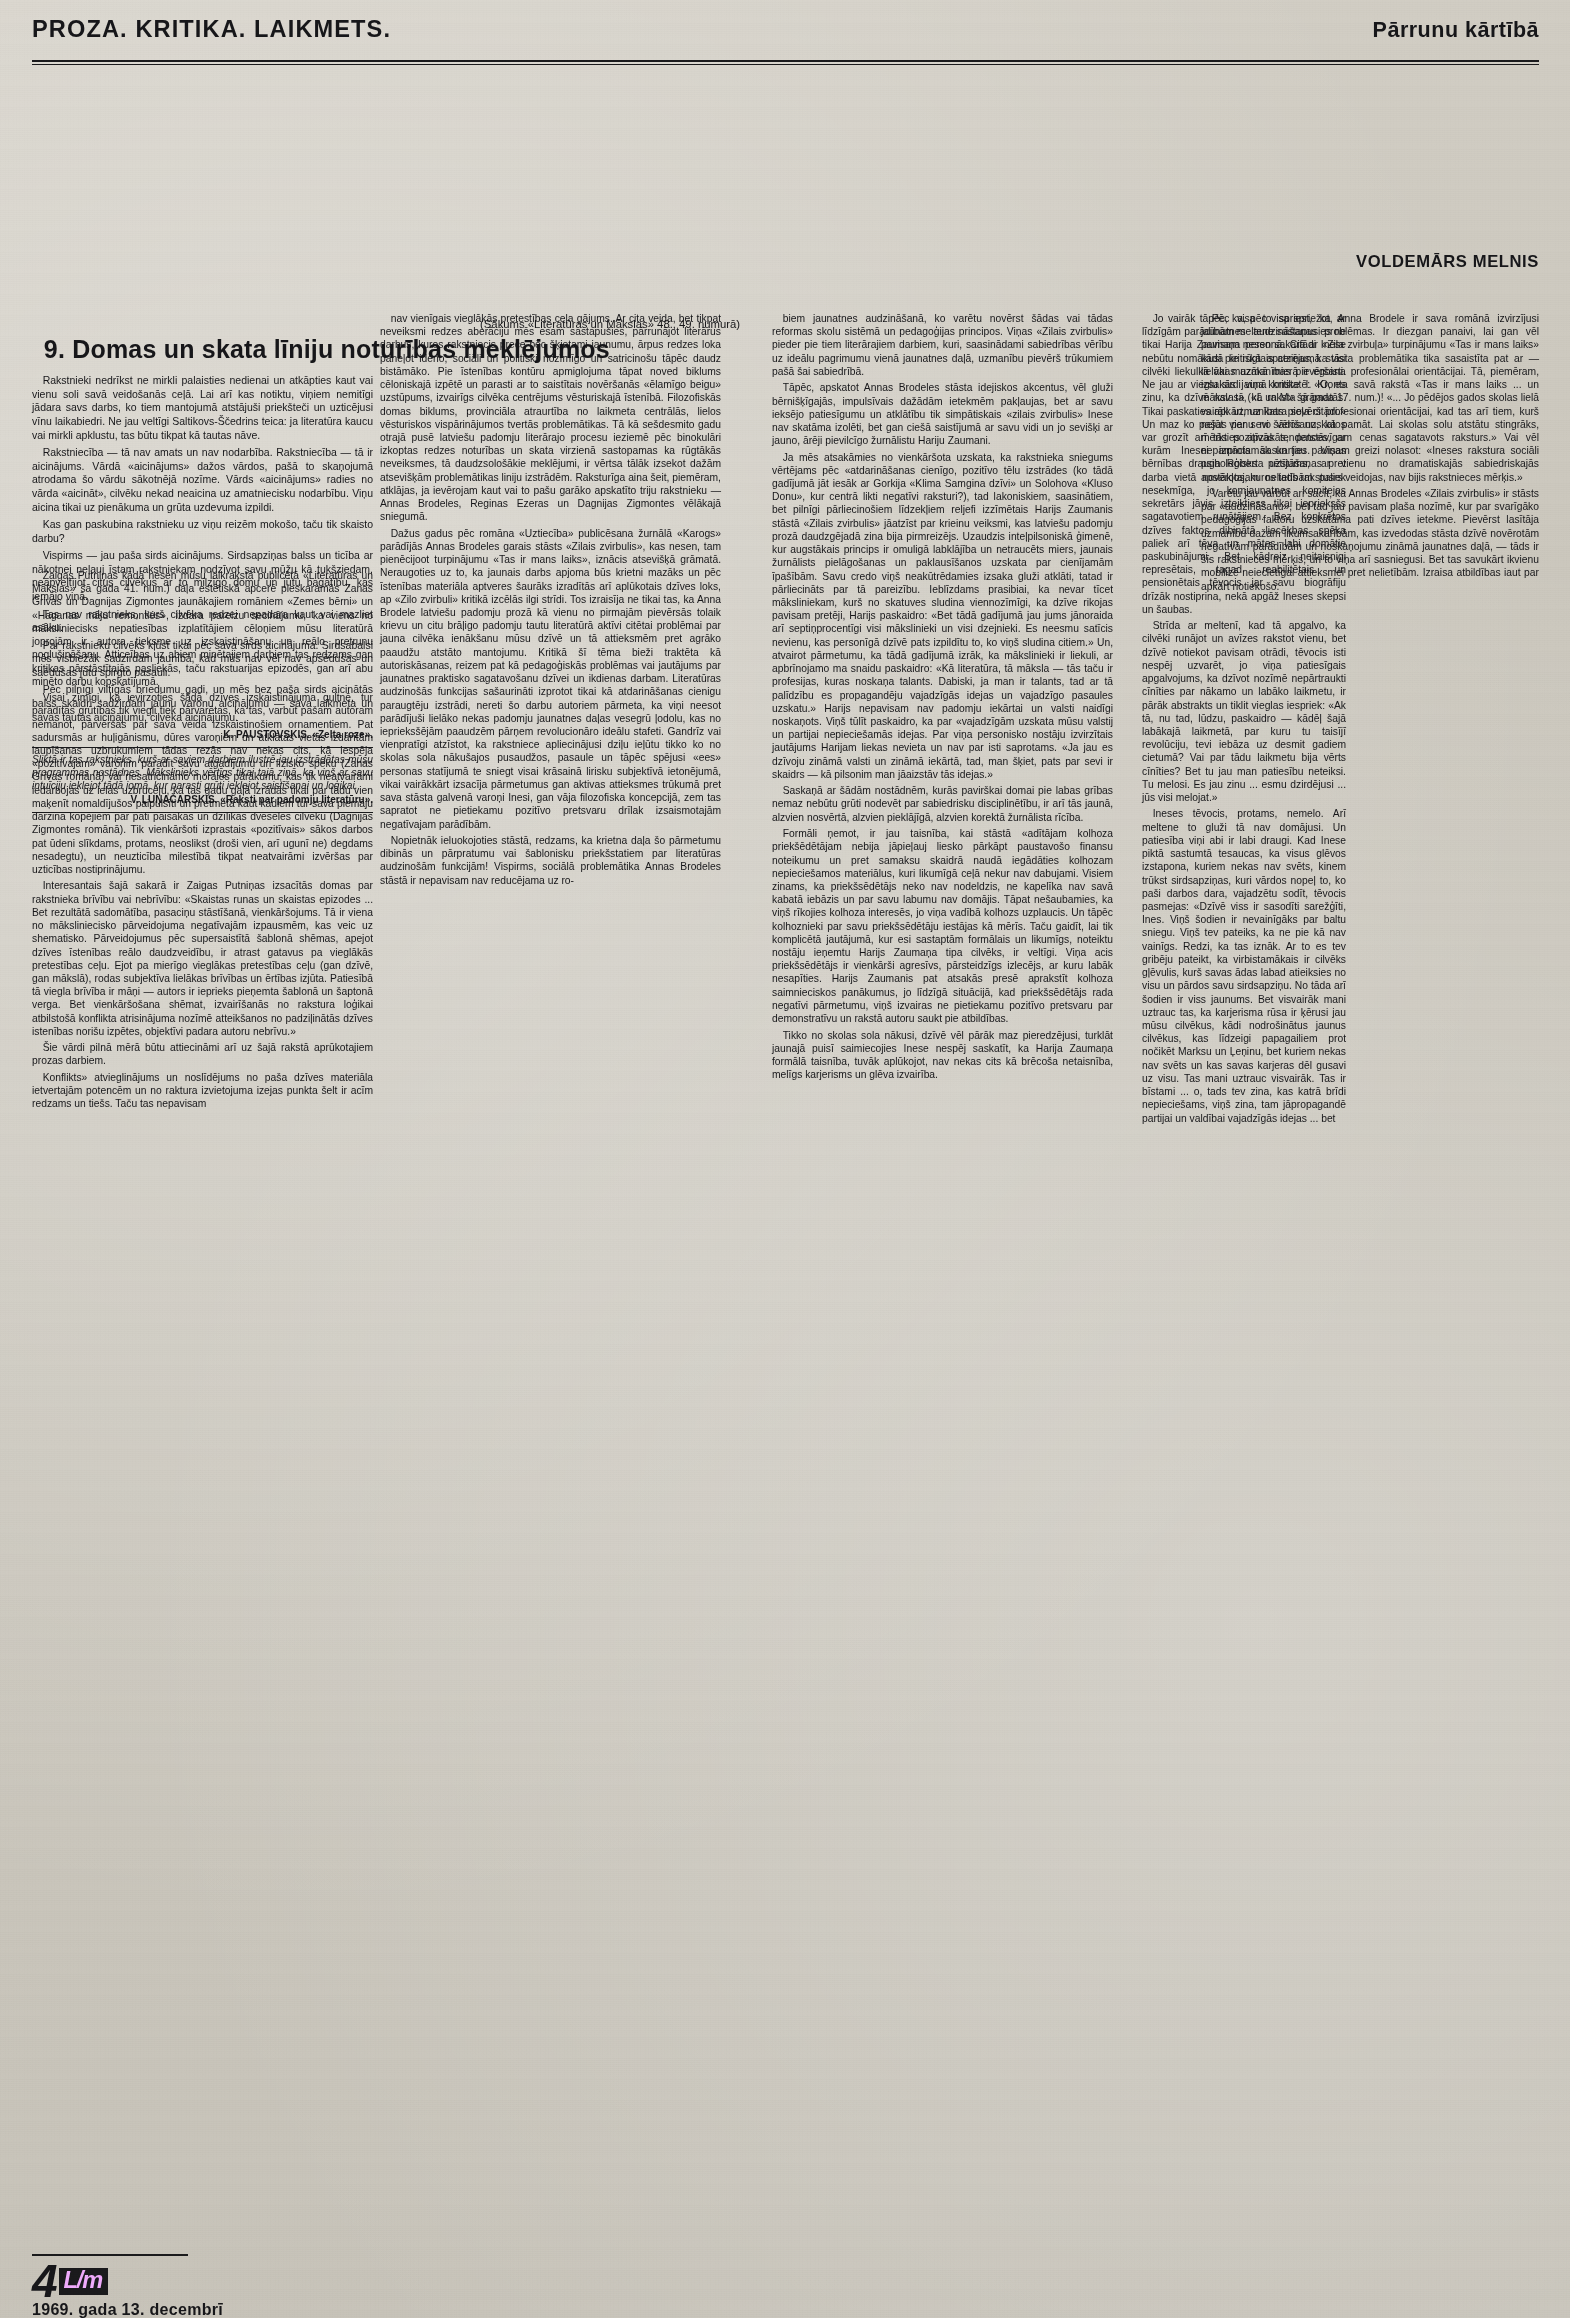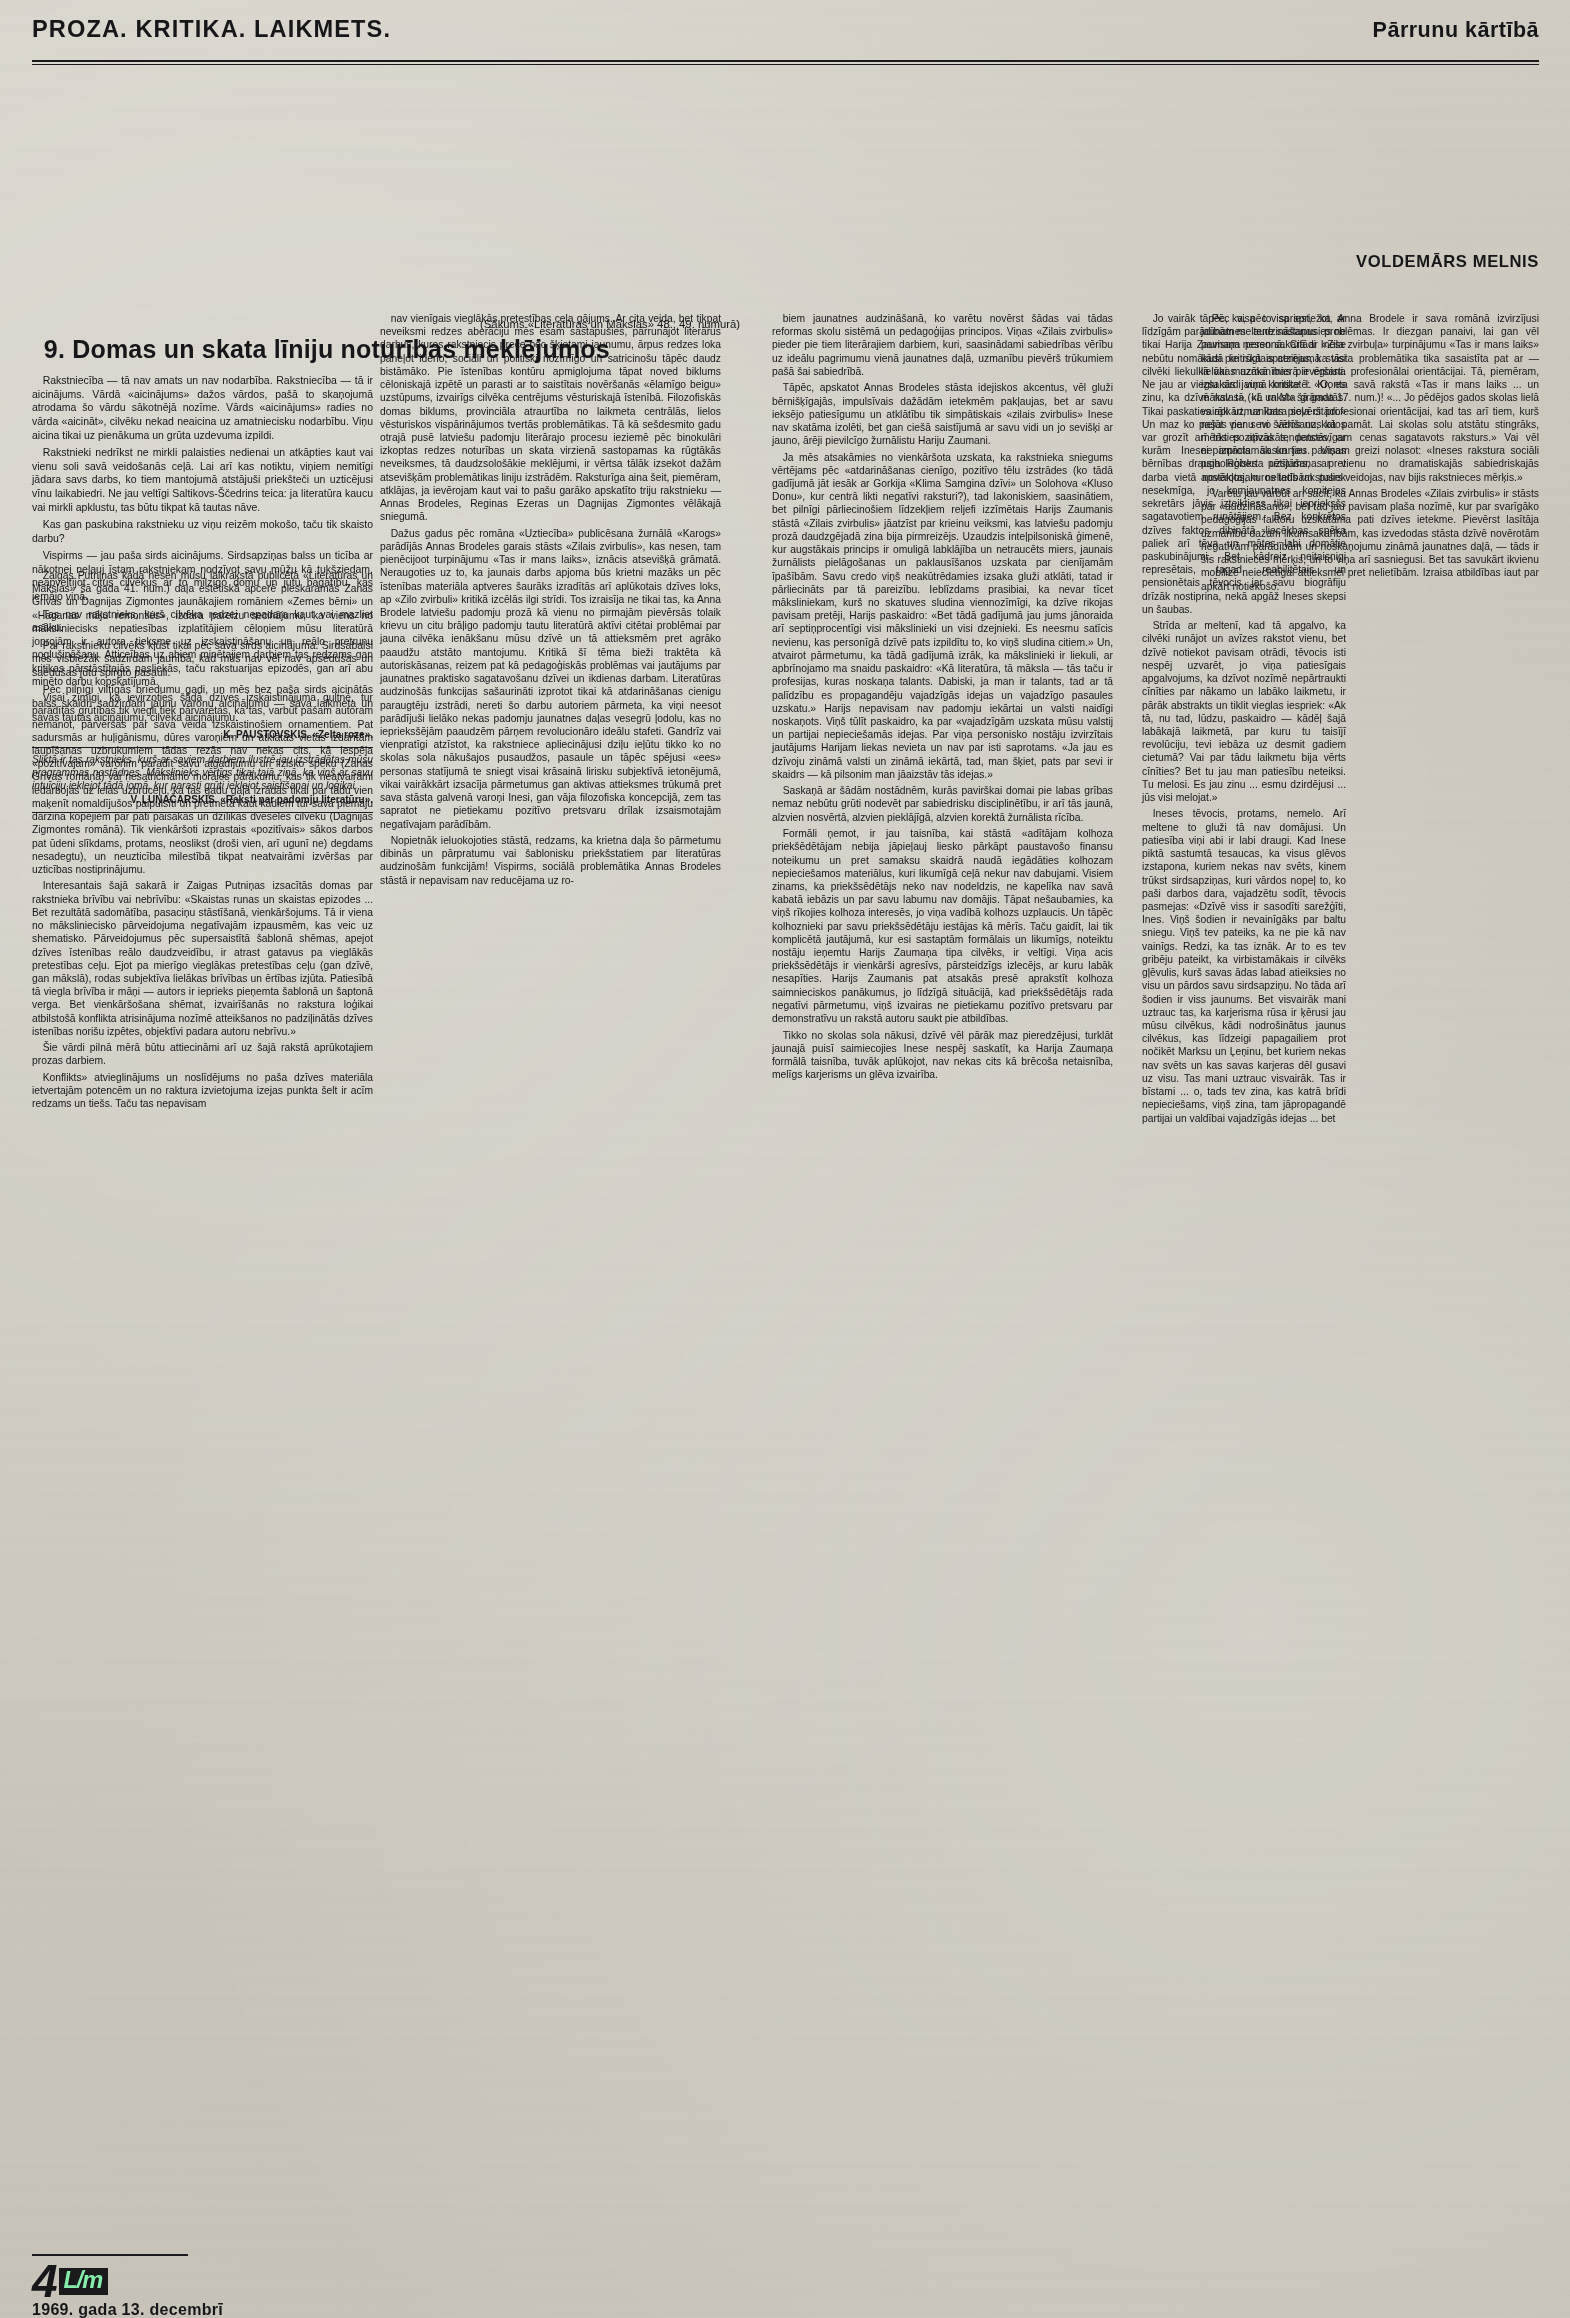--- a/index.html
+++ b/index.html
@@ -190,21 +190,21 @@
   }
   .folio-num {
     font-size: 46px;
     font-weight: 700;
     line-height: 0.85;
     font-style: italic;
     letter-spacing: -1.6px;
   }
   .lm-badge {
     background: #1b1b1d;
-    color: #86efac;
+    color: #f0abfc;
     font-size: 23.6px;
     font-weight: 700;
     font-style: italic;
     padding: 1.1px 5.4px 3.2px 4.3px;
     line-height: 1;
     letter-spacing: -1.1px;
   }
   .footer-date {
     position: absolute;
     left: 32px;
@@ -233,22 +233,22 @@
   </div>
   <div class="rule-top"></div>
   <div class="rule-top2"></div>
 
   <div class="byline">VOLDEMĀRS MELNIS</div>
 
   <div class="intro-block">
     <div class="intro-source">(Sākums «Literatūras un Mākslas» 48., 49. numurā)</div>
     <div class="subhead">9. Domas un skata līniju noturības meklējumos</div>
     <div class="lead-col">
+      <p>Rakstnieki nedrīkst ne mirkli palaisties nedienai un atkāpties kaut vai vienu soli savā veidošanās ceļā. Lai arī kas notiktu, viņiem nemitīgi jādara savs darbs, ko tiem mantojumā atstājuši priekšteči un uzticējusi vīnu laikabiedri. Ne jau veltīgi Saltikovs-Ščedrins teica: ja literatūra kaucu vai mirkli apklustu, tas būtu tikpat kā tautas nāve.</p>
       <p>Rakstniecība — tā nav amats un nav nodarbība. Rakstniecība — tā ir aicinājums. Vārdā «aicinājums» dažos vārdos, pašā to skaņojumā atrodama šo vārdu sākotnējā nozīme. Vārds «aicinājums» radies no vārda «aicināt», cilvēku nekad neaicina uz amatniecisku nodarbību. Viņu aicina tikai uz pienākuma un grūta uzdevuma izpildi.</p>
-      <p>Rakstnieki nedrīkst ne mirkli palaisties nedienai un atkāpties kaut vai vienu soli savā veidošanās ceļā. Lai arī kas notiktu, viņiem nemitīgi jādara savs darbs, ko tiem mantojumā atstājuši priekšteči un uzticējusi vīnu laikabiedri. Ne jau veltīgi Saltikovs-Ščedrins teica: ja literatūra kaucu vai mirkli apklustu, tas būtu tikpat kā tautas nāve.</p>
       <p>Kas gan paskubina rakstnieku uz viņu reizēm mokošo, taču tik skaisto darbu?</p>
       <p>Vispirms — jau paša sirds aicinājums. Sirdsapziņas balss un ticība ar nākotnei neļauj īstam rakstniekam nodzīvot savu mūžu kā tukšziedam, neapveltījot citus cilvēkus ar to milzīgo domu un jūtu bagātību, kas iemājo viņā.</p>
       <p>Tas nav rakstnieks, kurš cilvēka redzei nepadara kaut vai mazliet asāku.</p>
       <p>Par rakstnieku cilvēks kļūst tikai pēc sava sirds aicinājuma. Sirdsabalsi mēs visbiežāk sadzirdam jaunībā, kad mūs nav vēl nav apsēdušas un saēdušas jūtu spirgto pasauli.</p>
       <p>Pēc pilnīgi viltīgās brīedumu gadi, un mēs bez paša sirds aicinātās balss skaidri sadzirdam jaunu varonu aicinājumu — sava laikmeta un savas tautas aicinājumu, cilvēka aicinājumu.</p>
       <div class="quote-attrib">K. PAUSTOVSKIS. «Zelta roze».</div>
     </div>
     <div class="quote-box">
       <div>Sliktā ir tas rakstnieks, kurš ar saviem darbiem ilustrē jau izstrādātas mūsu programmas nostādnes. Mākslinieks vērtīgs tikai tajā ziņā, ka viņš ar savu intuīciju ieklejot tādā jomā, kur parasti grūti ieklejot saistīšanai un loģikai.</div>
       <div class="quote-sig">V. ĻUŅAČARSKIS. «Raksti par padomju literatūru».</div>

